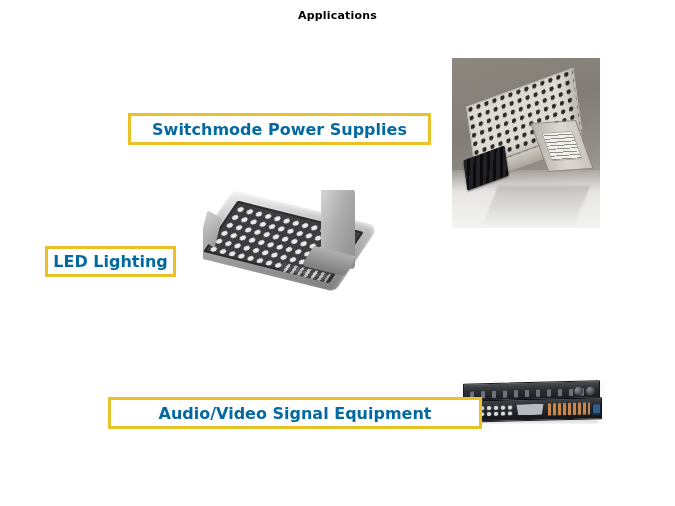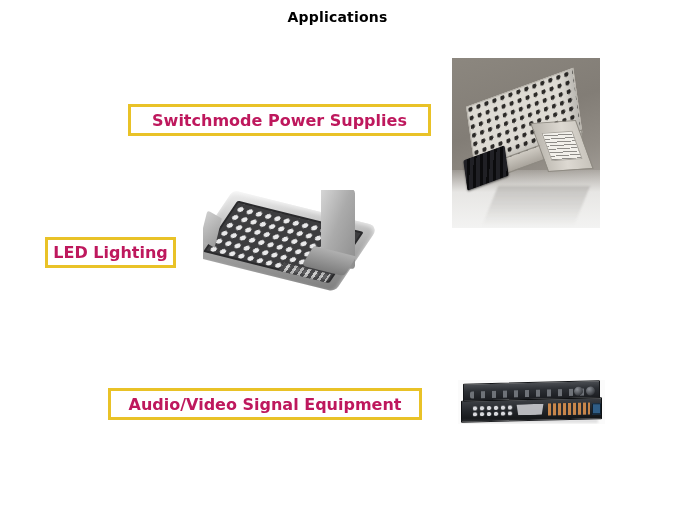--- a/index.html
+++ b/index.html
@@ -15,52 +15,53 @@
     font-family: "DejaVu Sans", "Liberation Sans", sans-serif;
   }
 
   
   #slide-title {
     position: absolute;
     left: 0;
     top: 9px;
     width: 675px;
     text-align: center;
-    font-size: 14px;
+    font-size: 11px;
     font-weight: bold;
     color: #000000;
     letter-spacing: 0.2px;
   }
 
   
   .callout {
     position: absolute;
     box-sizing: border-box;
     background: #ffffff;
     border: 3px solid #e9c227;
     display: flex;
     align-items: center;
     justify-content: center;
     padding: 0 10px;
-    color: #be185d;
+    color: #0369a1;
     font-weight: bold;
     font-size: 16px;
     white-space: nowrap;
+    margin-top: 9px;
   }
   #callout-smps {
     left: 128px;  top: 104px;
     width: 303px; height: 32px;
   }
   #callout-led {
     left: 45px;   top: 237px;
     width: 131px; height: 31px;
   }
   #callout-av {
     left: 108px;  top: 388px;
-    width: 314px; height: 32px;
+    width: 374px; height: 32px;
   }
 
   
   #photo-psu {
     position: absolute;
     left: 452px; top: 58px;
     width: 148px; height: 170px;
     overflow: hidden;
     background: linear-gradient(160deg, #8c877f 0%, #827d76 38%, #918c85 62%, #b9b5b0 100%);
   }

